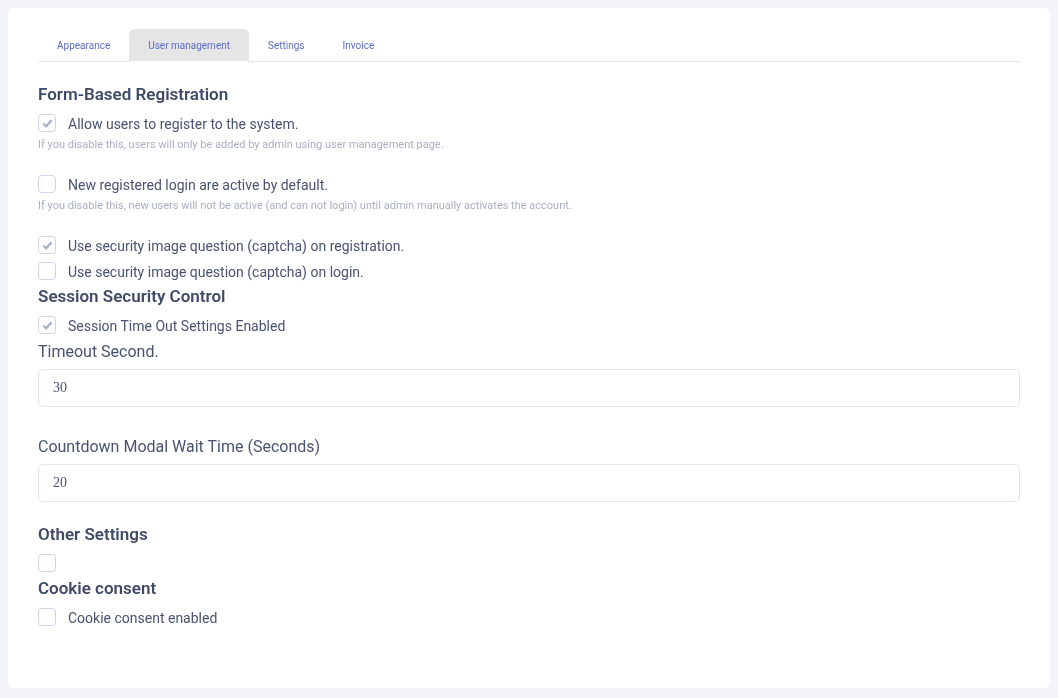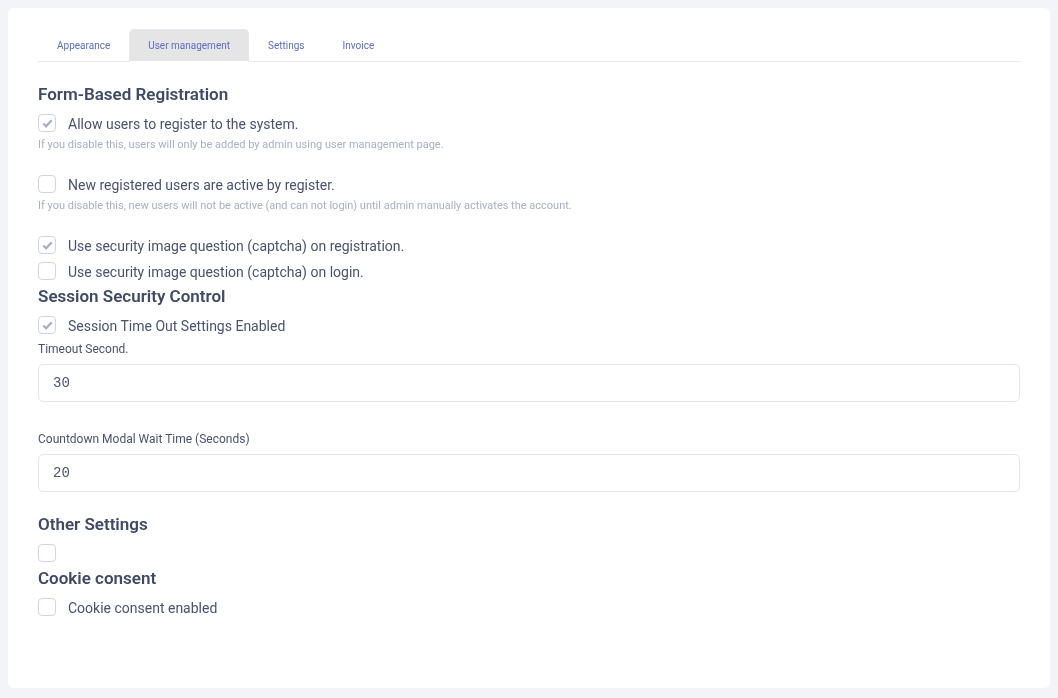--- a/index.html
+++ b/index.html
@@ -72,33 +72,33 @@
     font-size: 14px;
   }
   .hint {
     color: #a9afc4;
     font-size: 11px;
     margin-bottom: 24px;
   }
   .field-block { margin-top: 8px; }
   .field-label {
     color: #495371;
-    font-size: 12px;
+    font-size: 16px;
     margin-bottom: 8px;
     display: block;
   }
   .text-input {
     width: 100%;
     padding: 10px 14px;
     border: 1px solid #e3e6f0;
     border-radius: 5px;
     font-size: 14px;
     color: #495371;
     margin-bottom: 22px;
-    font-family: Liberation Mono, monospace;
+    font-family: Liberation Serif, serif;
   }
   .gap-small { margin-bottom: 8px; }
 </style>
 </head>
 <body>
 
 <div class="panel">
 
   <div class="tabs">
     <div class="tab">Appearance</div>
@@ -116,21 +116,21 @@
         </svg>
     </div>
     <span class="check-label">Allow users to register to the system.</span>
   </div>
   <div class="hint">If you disable this, users will only be added by admin using user management page.</div>
 
   <div class="check-row">
     <div class="checkbox unchecked">
       
     </div>
-    <span class="check-label">New registered users are active by register.</span>
+    <span class="check-label">New registered login are active by default.</span>
   </div>
   <div class="hint">If you disable this, new users will not be active (and can not login) until admin manually activates the account.</div>
 
   <div class="check-row gap-small">
     <div class="checkbox">
       <svg viewBox="0 0 12 12">
           <polyline points="1.5 6 4.5 9 10.5 2.5"></polyline>
         </svg>
     </div>
     <span class="check-label">Use security image question (captcha) on registration.</span>

